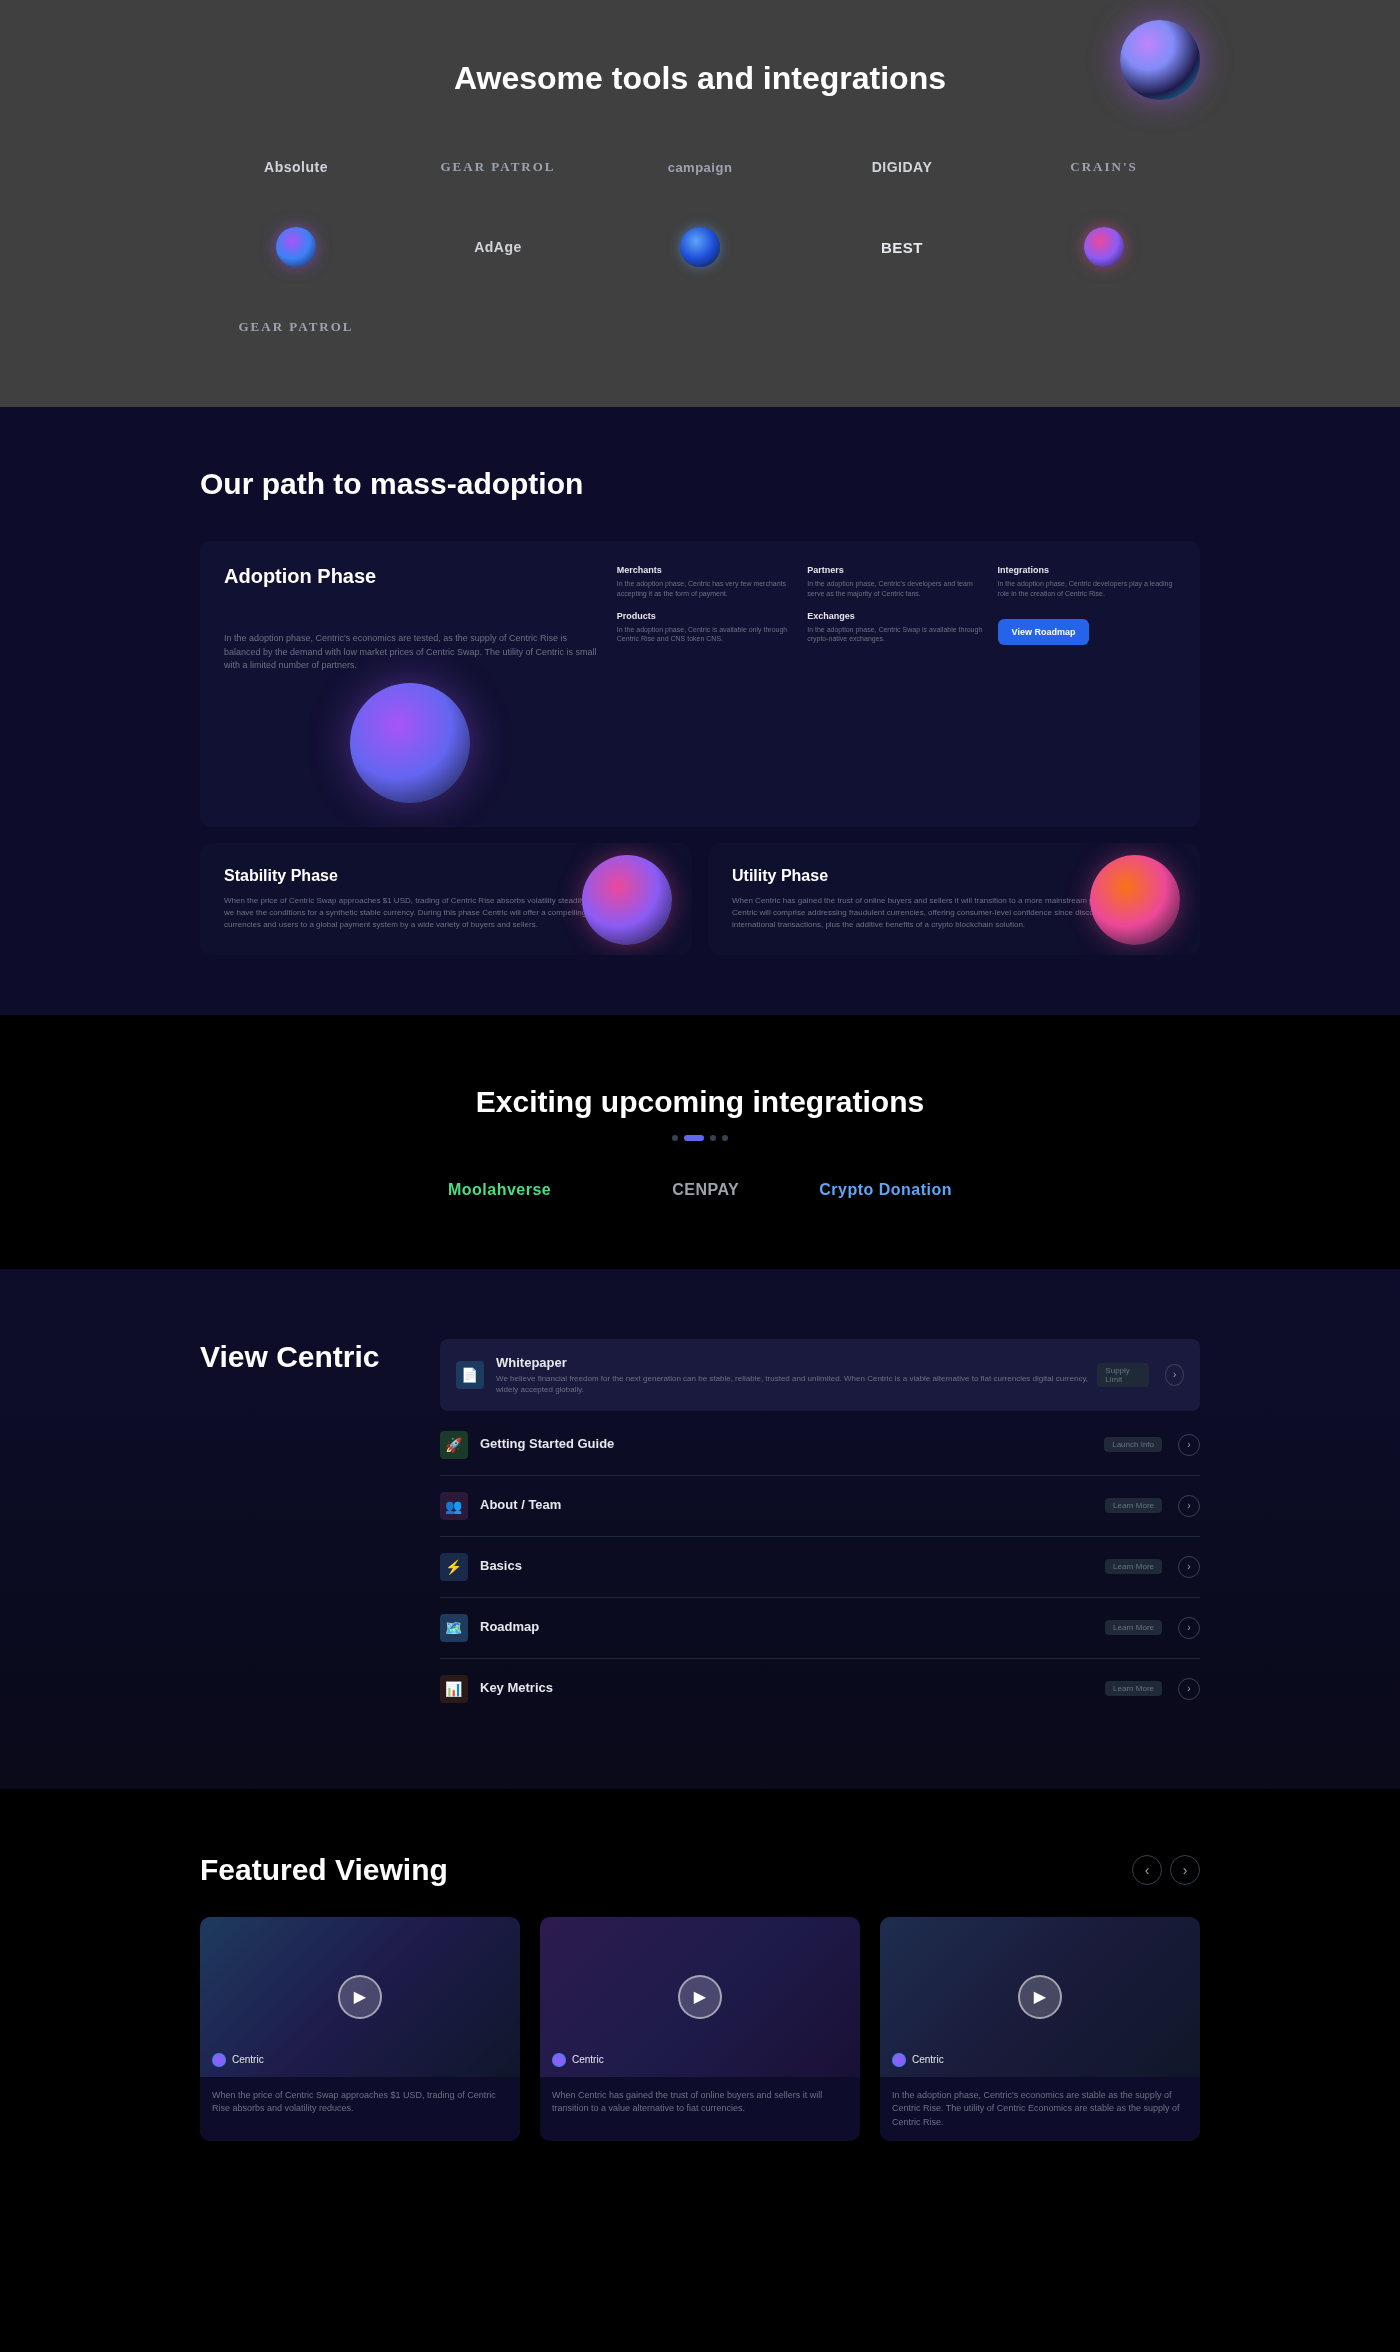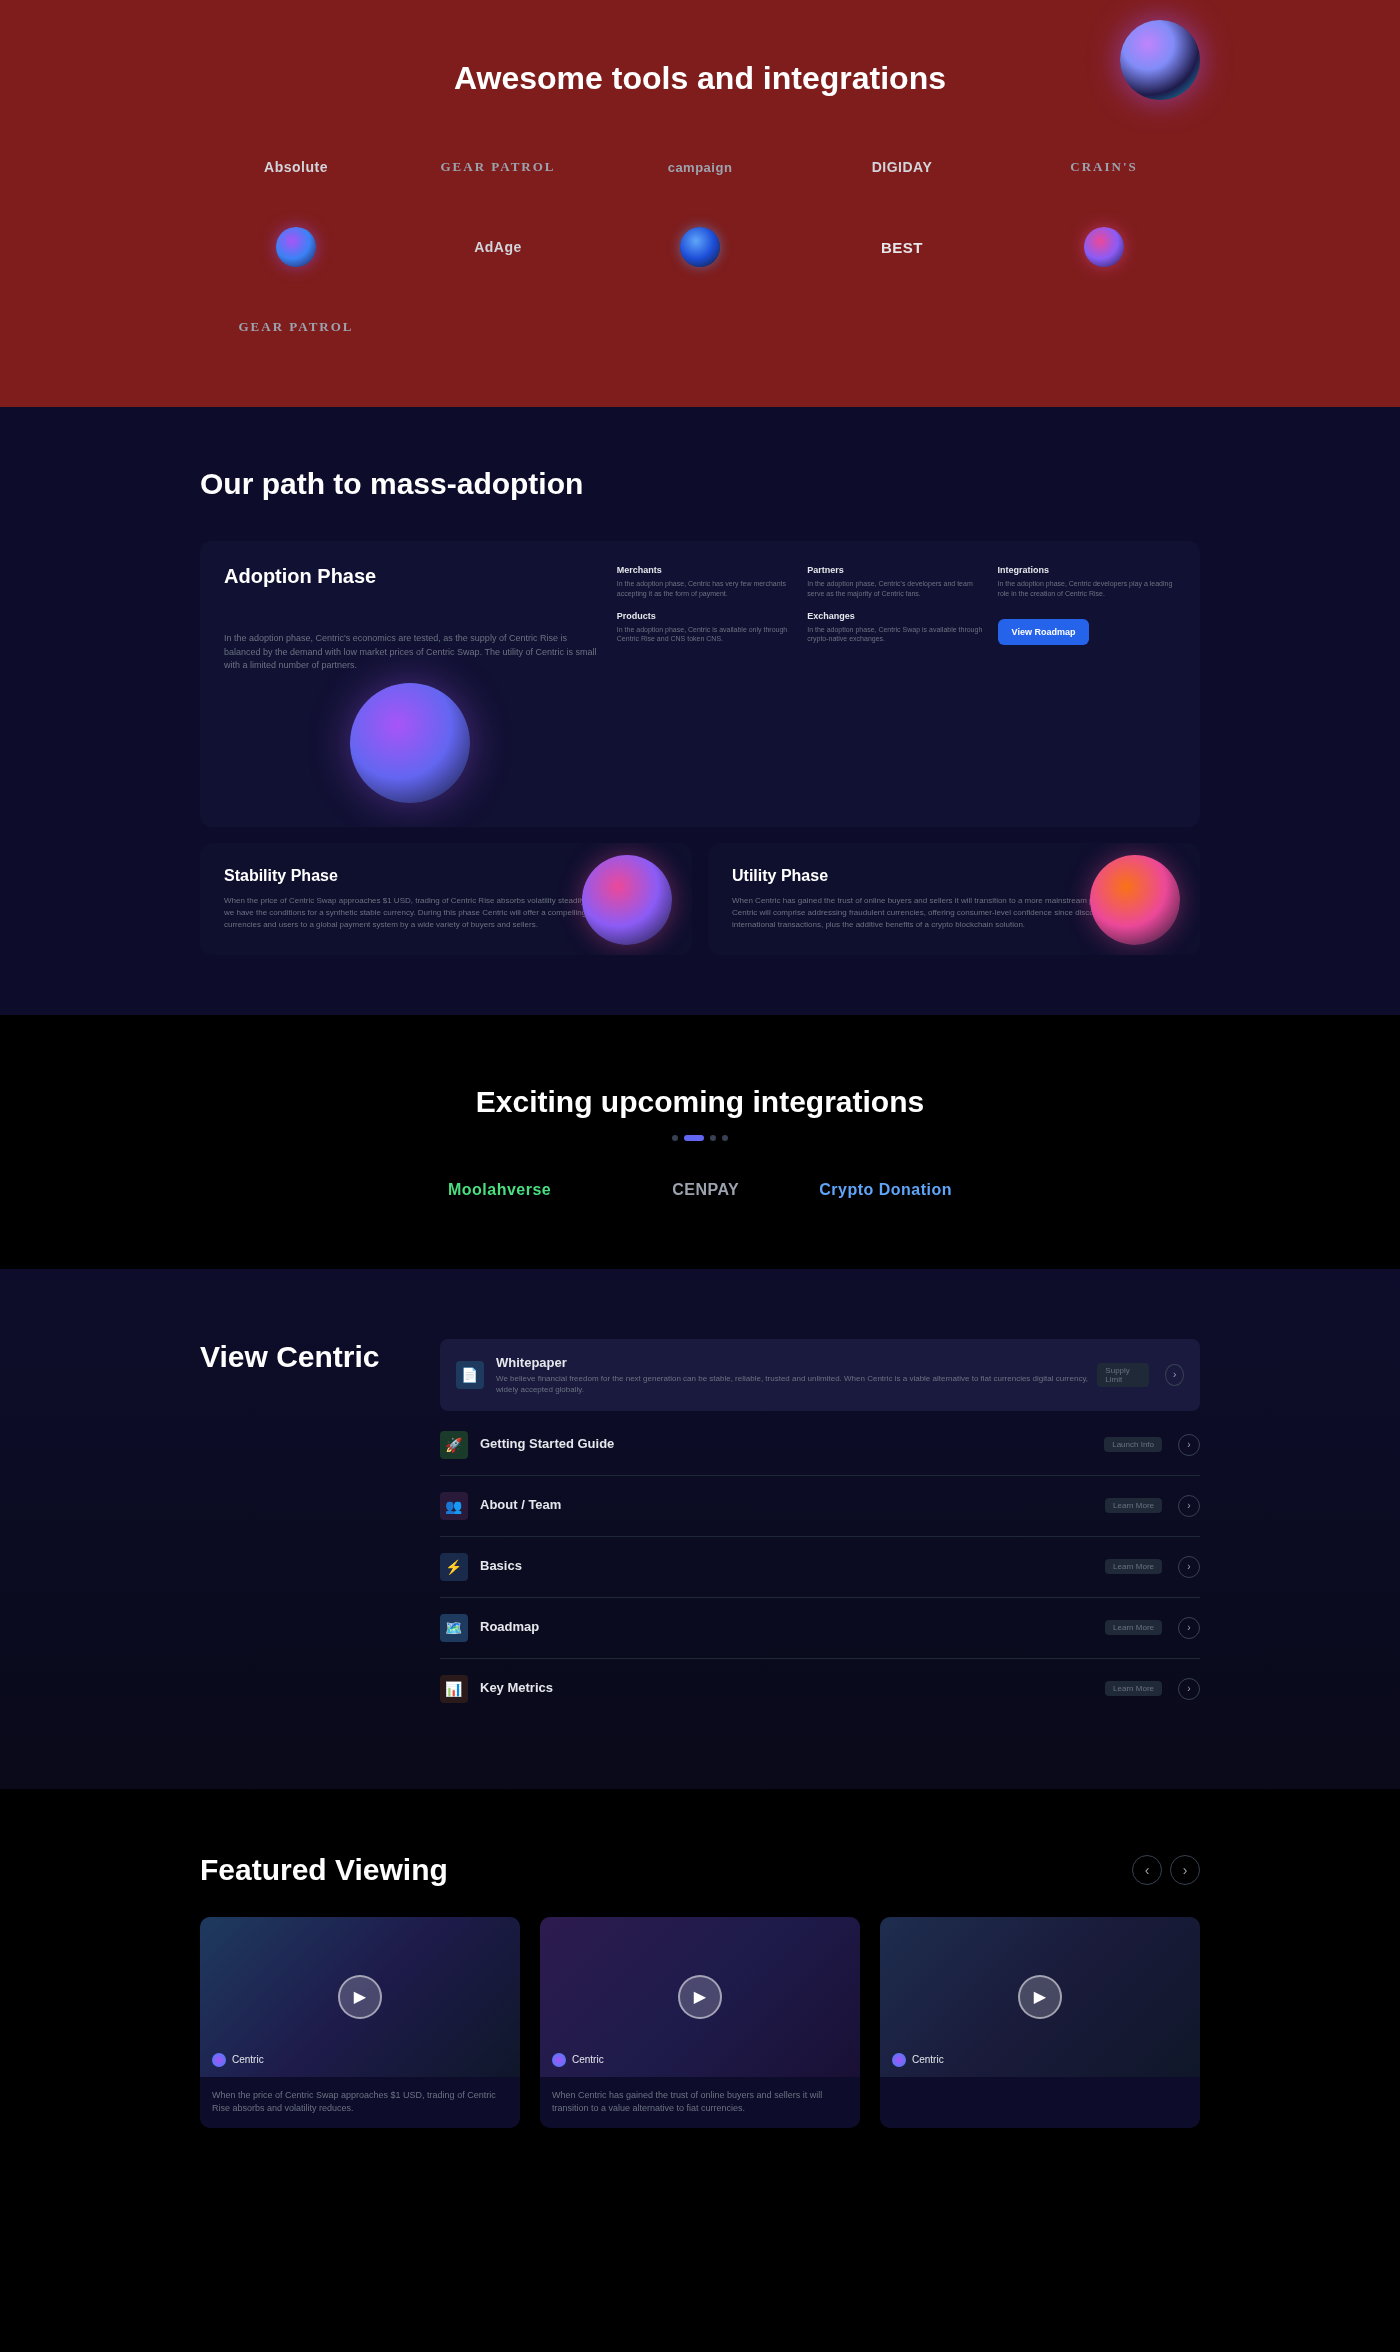--- a/index.html
+++ b/index.html
@@ -7,21 +7,21 @@
       background: #000;
       font-family: 'Arial', sans-serif;
       color: #fff;
       width: 1400px;
       min-height: 2352px;
       overflow-x: hidden;
     }
 
     
     .tools-section {
-      background: #7f1d1d;
+      background: #404040;
       padding: 60px 200px 50px;
       text-align: center;
     }
     .tools-section h2 {
       font-size: 32px;
       font-weight: 700;
       color: #fff;
       margin-bottom: 40px;
     }
     .tools-grid {
@@ -645,16 +645,19 @@
     </div>
 
     <div class="video-card">
       <div class="video-thumbnail card3">
         <button class="play-btn">▶</button>
         <div class="video-brand">
           <div class="brand-dot"></div>
           <span>Centric</span>
         </div>
       </div>
+      <div class="video-desc">
+        <p>In the adoption phase, Centric's economics are stable as the supply of Centric Rise. The utility of Centric Economics are stable as the supply of Centric Rise.</p>
+      </div>
     </div>
 
   </div>
 </section>
 
 </body></html>

